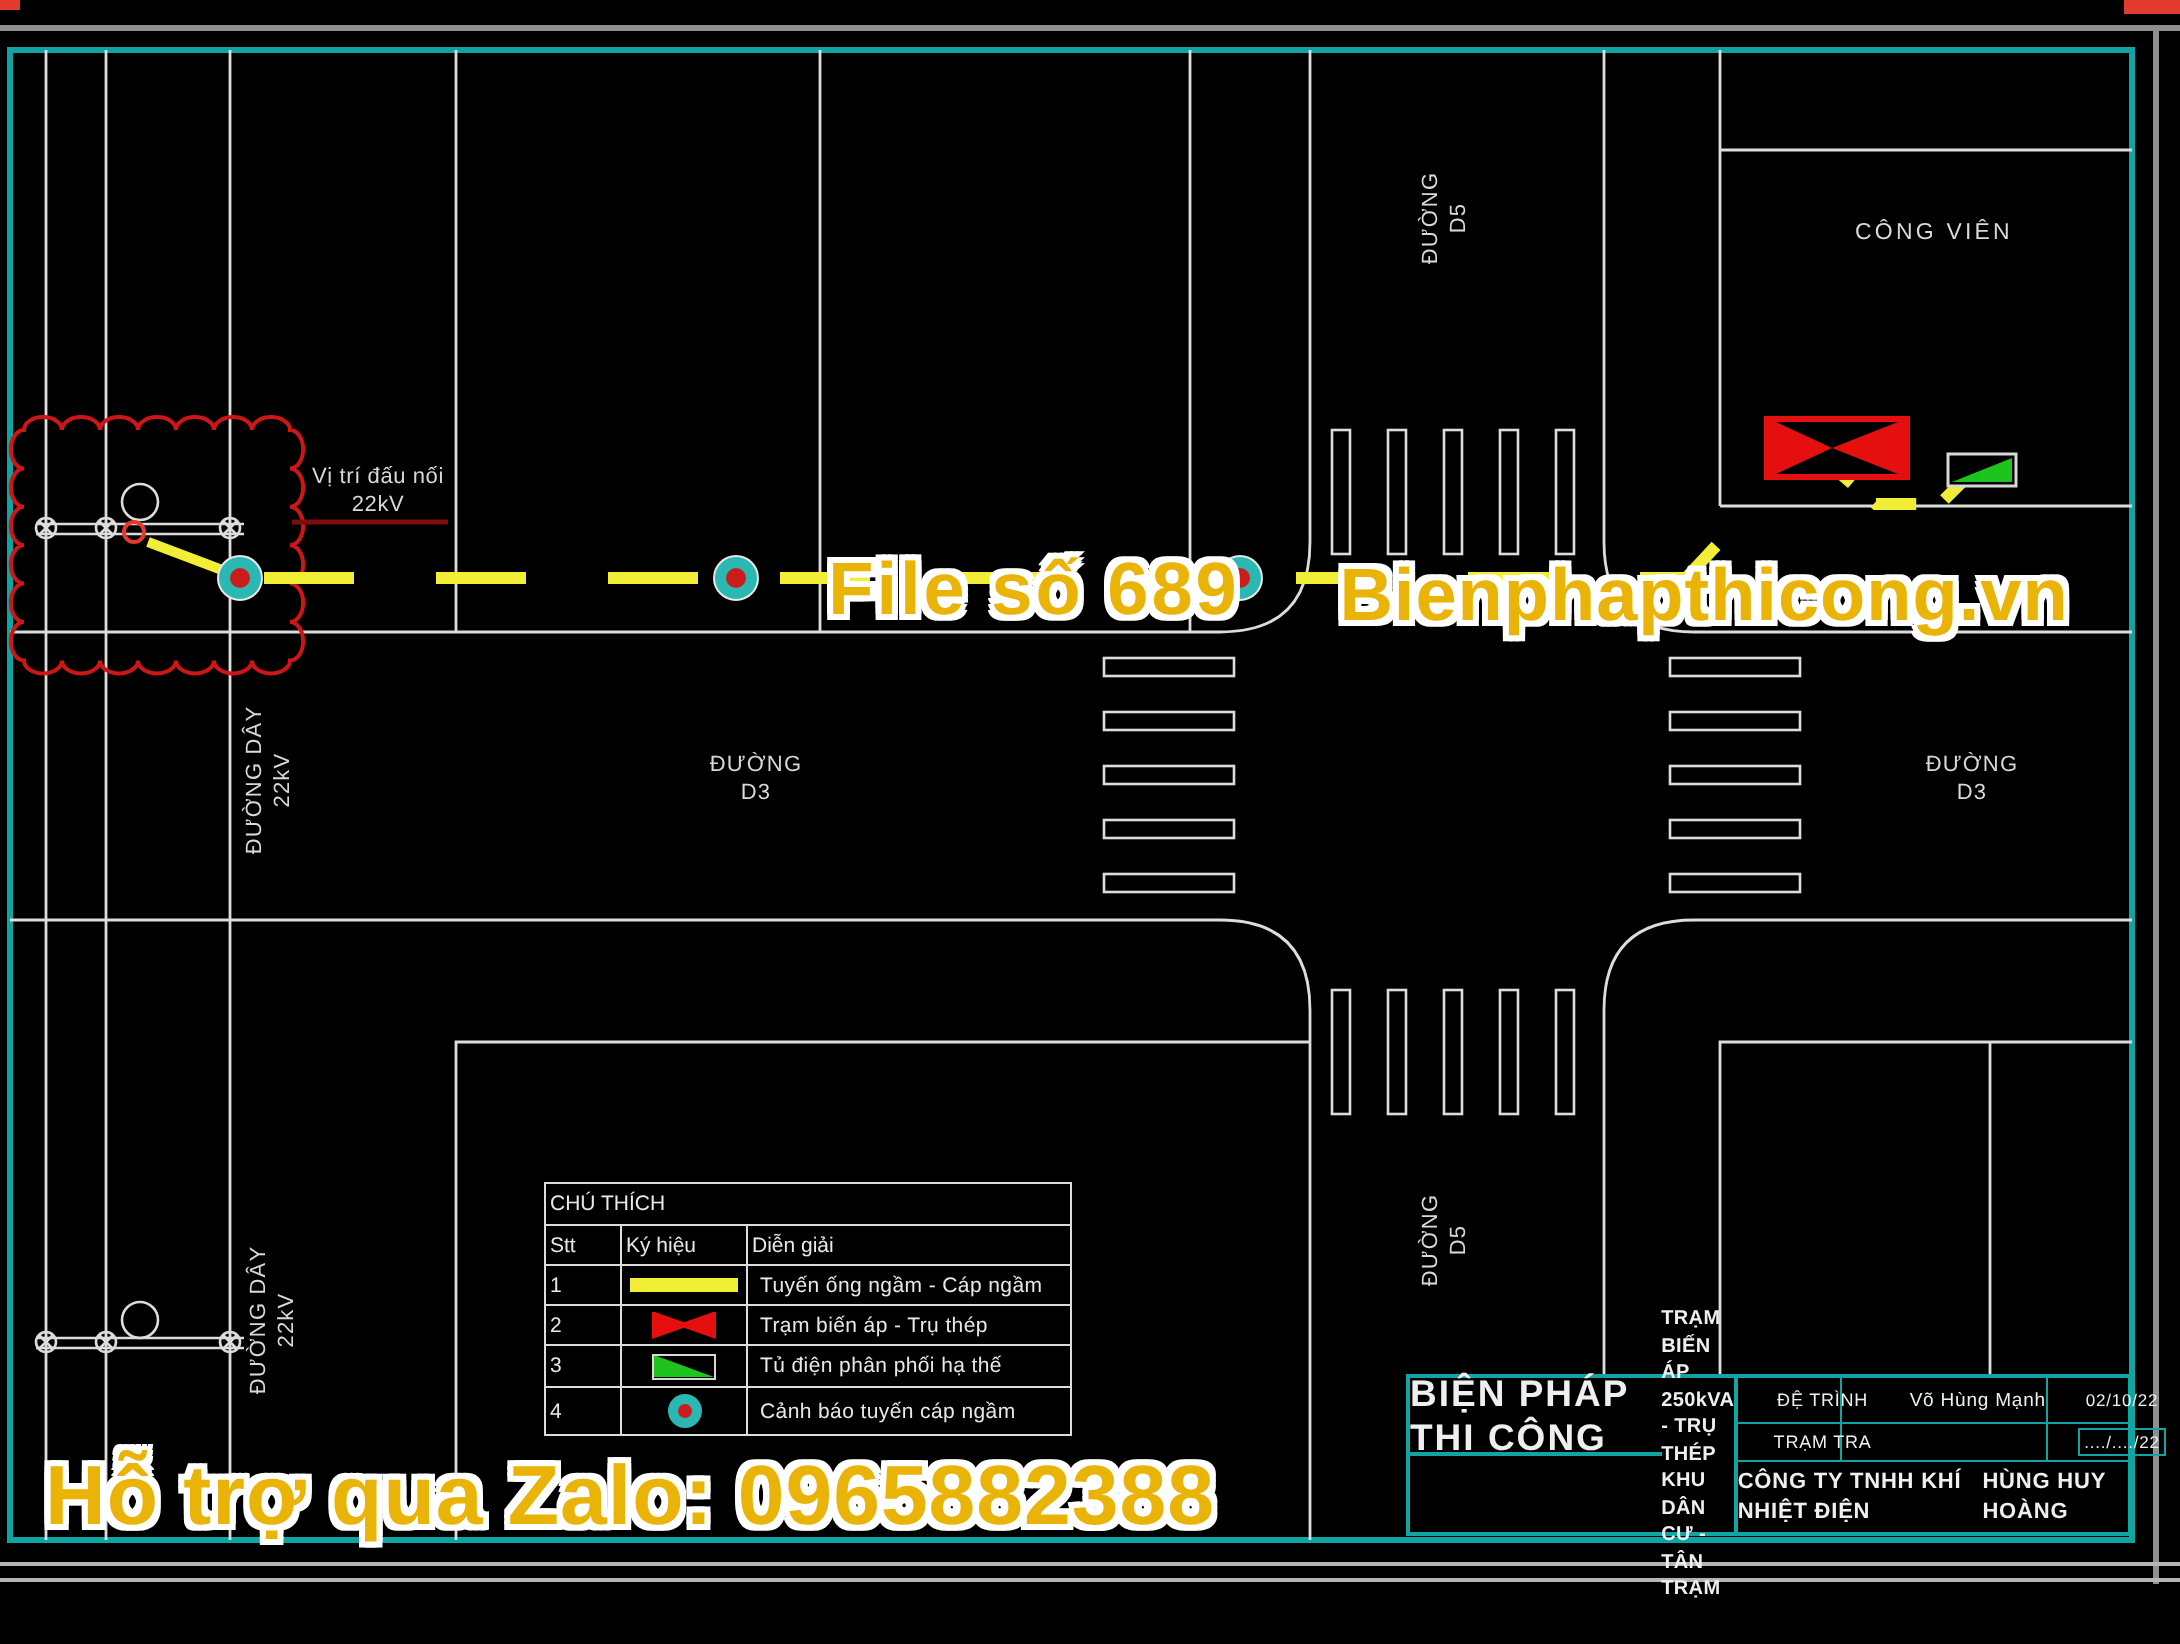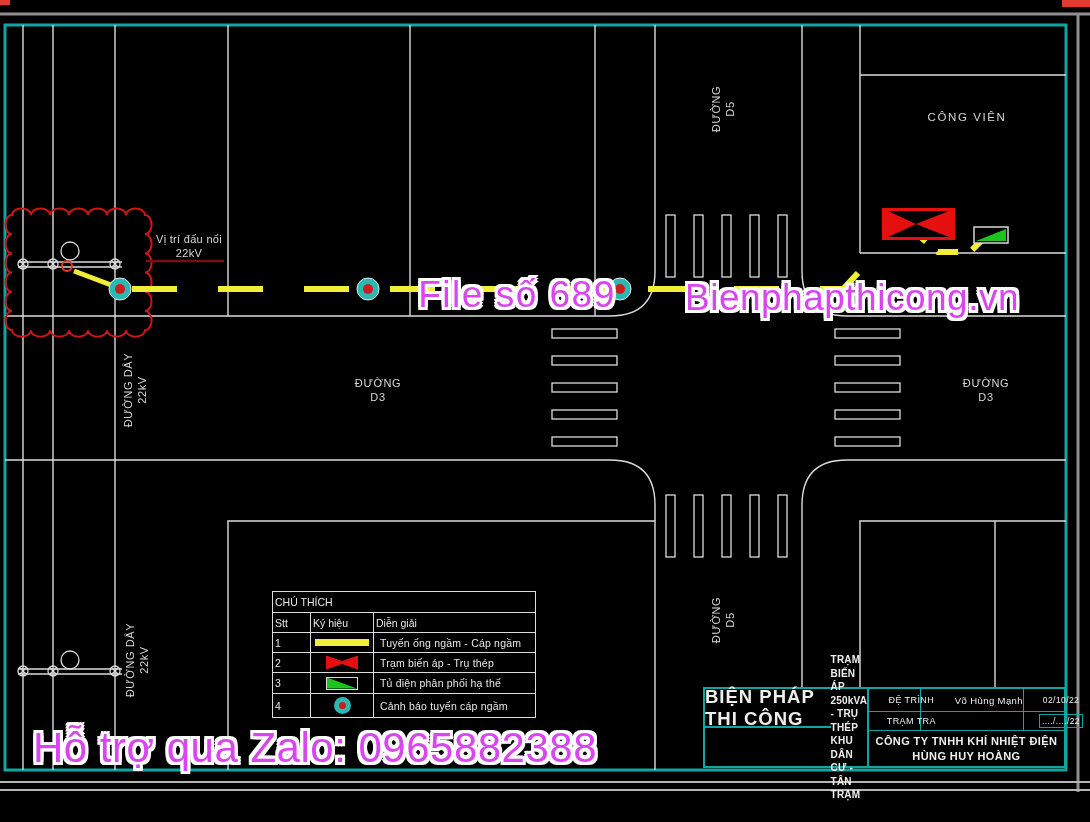--- a/index.html
+++ b/index.html
@@ -5,21 +5,21 @@
   html,body{margin:0;padding:0;background:#000;}
   #canvas{position:relative;width:1090px;height:822px;background:#000;overflow:hidden;
           font-family:"Liberation Sans",sans-serif;}
   svg{position:absolute;left:0;top:0;}
   .lbl{position:absolute;color:#d8d8d8;font-size:11px;line-height:1.3;text-align:center;
        letter-spacing:.6px;transform:translate(-50%,-50%);white-space:nowrap;}
   .rot{transform:translate(-50%,-50%) rotate(-90deg);}
   .park{font-size:11.5px;letter-spacing:1.6px;}
   .conn{font-size:11px;letter-spacing:.3px;text-align:center;}
   
-  .wm{position:absolute;transform:translate(-50%,-50%);font-weight:normal;color:#d946ef;white-space:nowrap;
+  .wm{position:absolute;transform:translate(-50%,-50%);font-weight:bold;color:#eab308;white-space:nowrap;
       text-shadow:3px 0 0 #fff,-3px 0 0 #fff,0 3px 0 #fff,0 -3px 0 #fff,
                   2px 2px 0 #fff,-2px 2px 0 #fff,2px -2px 0 #fff,-2px -2px 0 #fff,
                   3px 3px 0 #fff,-3px -3px 0 #fff,3px -3px 0 #fff,-3px 3px 0 #fff;}
   
   #legend{position:absolute;left:272px;top:591px;width:263px;height:126px;border-collapse:collapse;
           background:#000;table-layout:fixed;}
   #legend td{border:1px solid #dcdcdc;color:#e8e8e8;font-size:10.5px;
              padding:0 2px;overflow:hidden;}
   #legend .desc{text-align:left;padding-left:6px;letter-spacing:.2px;}
   .sym-cable{width:54px;height:7px;background:#f2ee38;margin:0 auto;}
@@ -40,21 +40,21 @@
   .tb-right{flex:1;display:flex;flex-direction:column;box-sizing:border-box;}
   .tb-row{display:flex;box-sizing:border-box;border-bottom:1.5px solid #10a5a2;}
   .tb-r1{height:23px;}
   .tb-r2{height:19px;}
   .tb-cell{display:flex;align-items:center;justify-content:center;font-size:9px;letter-spacing:.4px;
            box-sizing:border-box;white-space:nowrap;padding-left:34px;}
   .tb-lab{width:52px;border-right:1.5px solid #10a5a2;}
   .tb-val{flex:1;border-right:1.5px solid #10a5a2;font-size:9.5px;}
   .tb-date{width:40px;font-size:8.5px;}
   .tb-datebox{border:1px solid #10a5a2;padding:1px 2px;}
-  .tb-company{flex:1;display:flex;flex-direction:column;align-items:center;justify-content:center;
+  .tb-company{flex:1;display:flex;align-items:center;justify-content:center;
               font-size:11px;font-weight:bold;letter-spacing:.4px;line-height:1.3;}
 </style>
 </head>
 <body>
 
 <div id="canvas">
 
   <svg width="1090" height="822" viewBox="0 0 1090 822">
     <defs>
       <g id="insul" stroke="#dcdcdc" stroke-width="1.3" fill="none">

